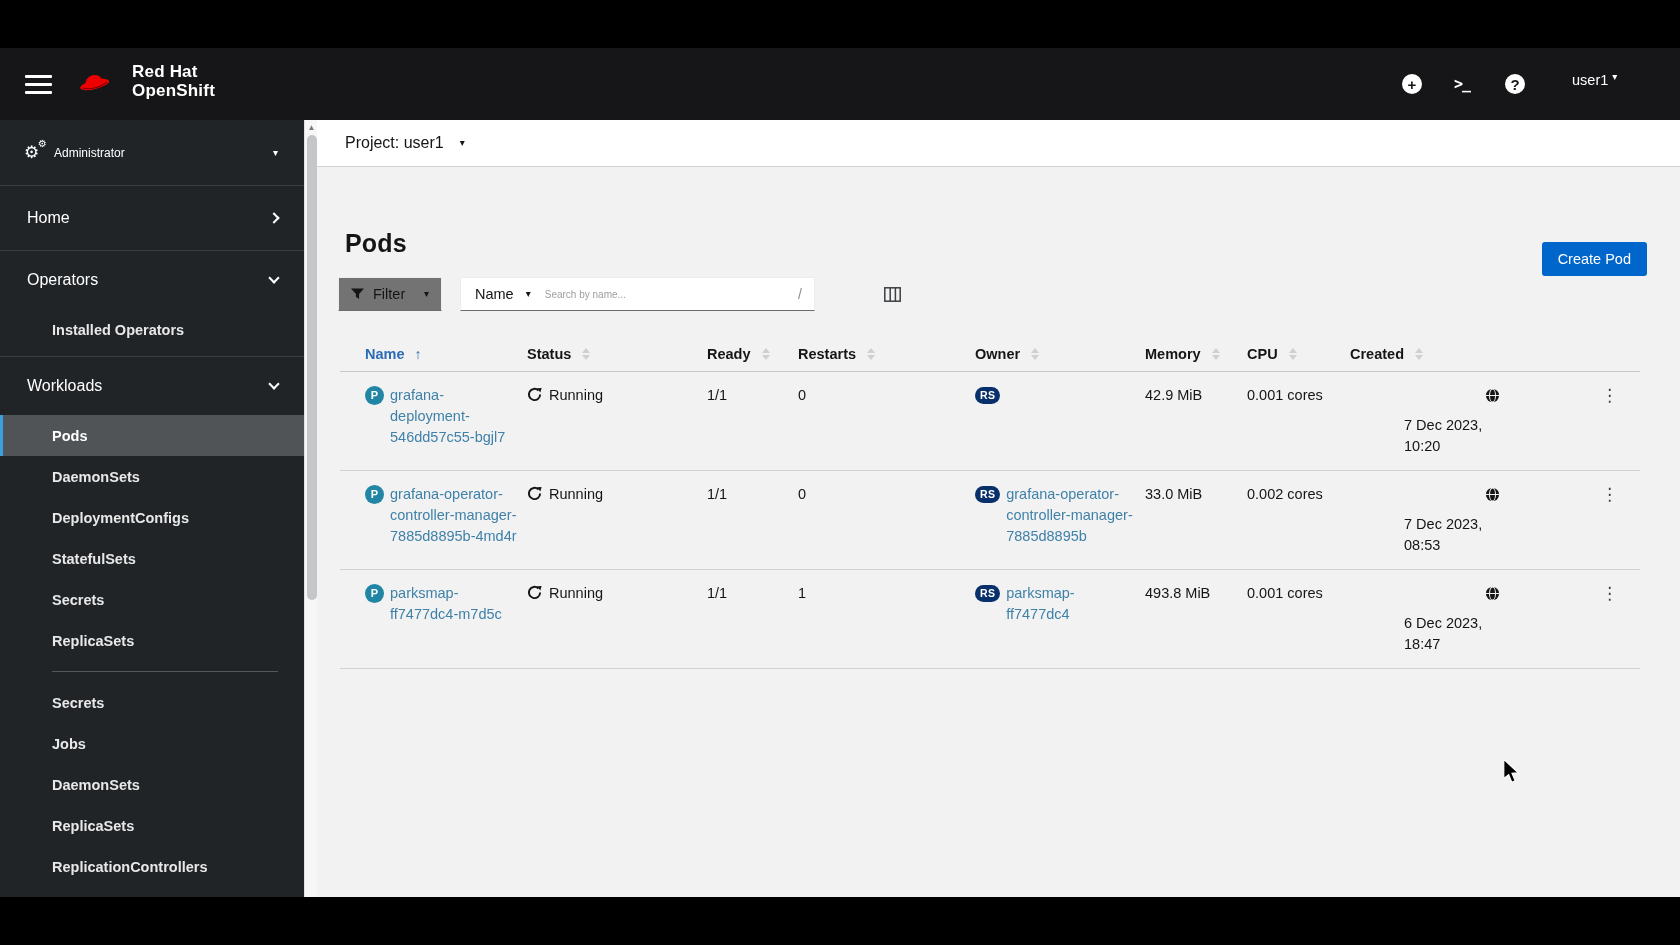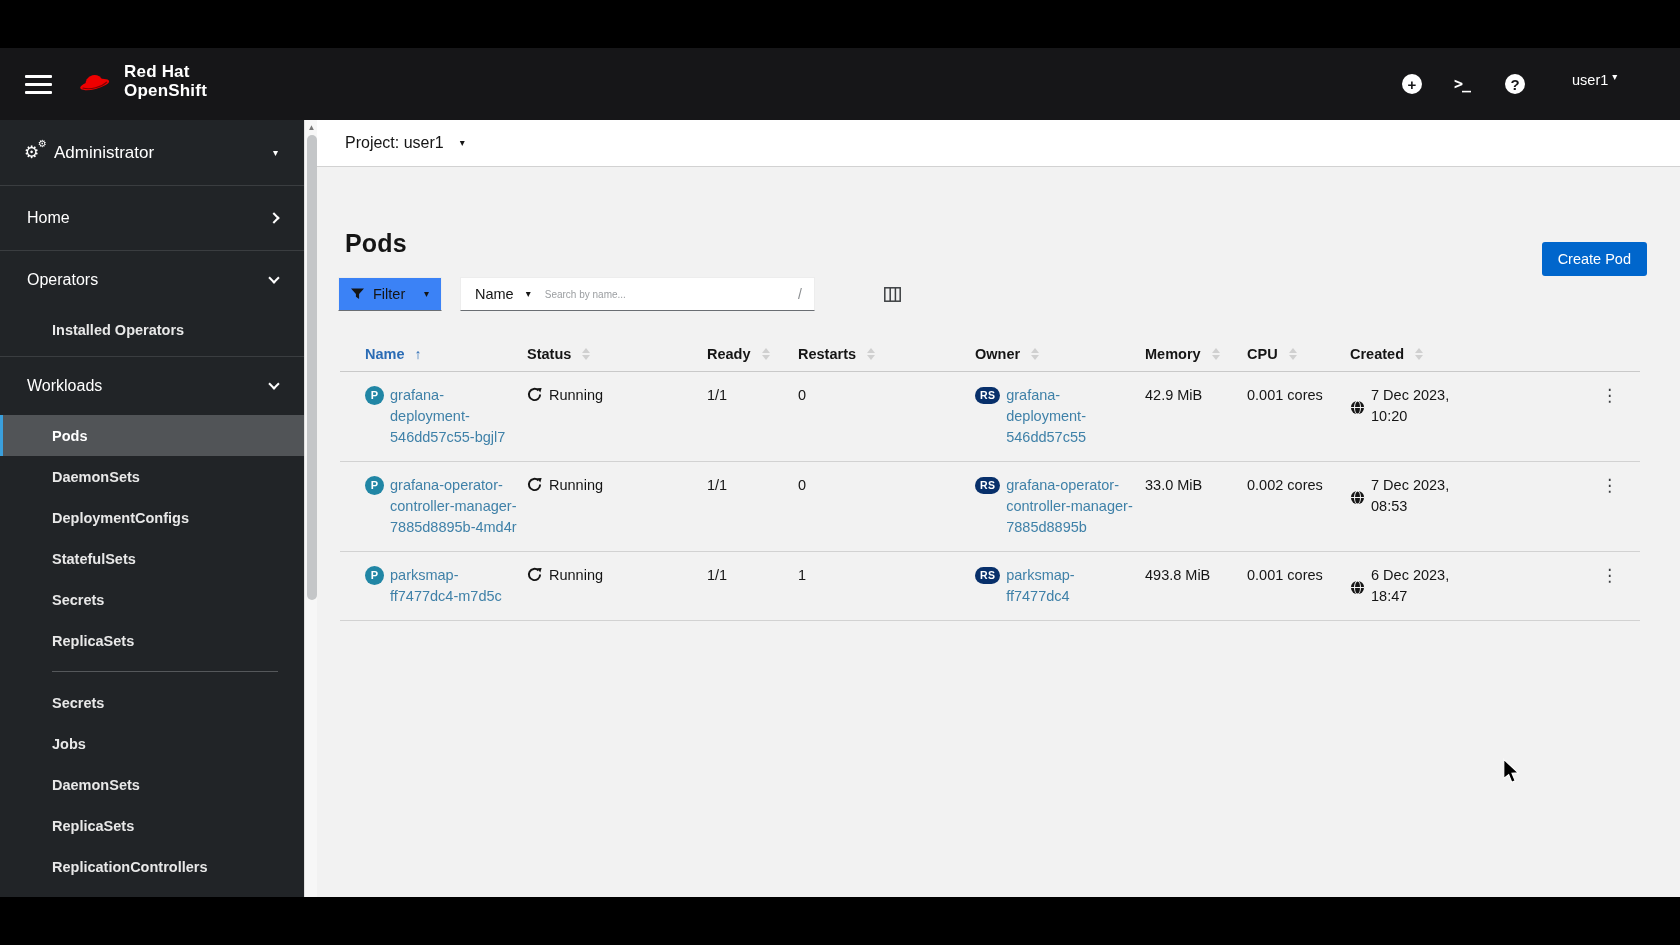--- a/index.html
+++ b/index.html
@@ -10,36 +10,36 @@
   }
   *{margin:0;padding:0;box-sizing:border-box;}
   body{width:1680px;height:945px;background:#000;position:relative;overflow:hidden;
        font-family:"Liberation Sans","DejaVu Sans",sans-serif;color:var(--ink);}
   .screen{position:absolute;left:0;top:48px;width:1680px;height:849px;background:var(--content-bg);}
 
   
   .masthead{position:absolute;left:0;top:0;width:100%;height:72px;background:var(--masthead-bg);}
   .burger{position:absolute;left:25px;top:27px;width:27px;height:19px;display:flex;flex-direction:column;justify-content:space-between;cursor:pointer;}
   .burger i{display:block;height:3.2px;background:#fff;border-radius:1px;}
-  .brand{position:absolute;left:76px;top:14px;display:flex;align-items:center;gap:12px;}
+  .brand{position:absolute;left:76px;top:14px;display:flex;align-items:center;gap:20px;}
   .brand-text{color:#fff;font-size:17px;font-weight:700;line-height:19px;letter-spacing:.2px;}
   .mh-icons{position:absolute;top:0;height:72px;right:0;left:0;}
   .mh-icon{position:absolute;top:24px;width:24px;height:24px;color:#fff;display:flex;align-items:center;justify-content:center;cursor:pointer;}
   .disc{width:20px;height:20px;border-radius:50%;background:#fff;color:var(--masthead-bg);
         display:flex;align-items:center;justify-content:center;font-weight:700;font-size:15px;line-height:1;}
   .term{font-family:"DejaVu Sans Mono",monospace;font-weight:700;font-size:15px;letter-spacing:-1px;}
   .user-menu{position:absolute;left:1572px;top:24px;color:#fff;font-size:14.5px;display:flex;align-items:flex-start;gap:4px;cursor:pointer;}
   .caret{font-size:10px;line-height:1;}
 
   
   .sidebar{position:absolute;left:0;top:72px;width:304px;height:777px;background:var(--sidebar-bg);overflow:hidden;}
   .perspective{height:66px;display:flex;align-items:center;padding:0 26px 0 24px;border-bottom:1px solid #3a3d40;cursor:pointer;}
   .gears{color:#fff;font-size:17px;position:relative;width:28px;}
   .gears .g2{position:absolute;font-size:10px;top:-4px;left:14px;}
-  .persp-label{color:#fff;font-size:17px;margin-left:2px;}
+  .persp-label{color:#fff;font-size:12px;margin-left:2px;}
   .perspective .caret{color:#fff;margin-left:auto;}
   .nav-section{border-bottom:1px solid #3a3d40;}
   .nav-section:last-child{border-bottom:none;}
   .nav-head{height:58px;display:flex;align-items:center;padding:0 26px 0 27px;color:#fff;font-size:16px;cursor:pointer;}
   .nav-section.collapsed .nav-head{height:64px;justify-content:space-between;}
   .chev{width:8px;height:8px;border-right:2px solid #fff;border-bottom:2px solid #fff;margin-left:auto;}
   .chev.right{transform:rotate(-45deg);}
   .chev.down{transform:rotate(45deg);margin-top:-4px;}
   .nav-sub{list-style:none;padding-bottom:6px;}
   .nav-item{height:41px;display:flex;align-items:center;padding-left:52px;color:#e8e8e8;font-size:14.5px;cursor:pointer;font-weight:bold;}
@@ -55,21 +55,21 @@
   .content{position:absolute;left:317px;top:72px;width:1363px;height:777px;background:var(--content-bg);}
   .project-bar{position:absolute;left:0;top:0;width:100%;height:47px;background:#fff;border-bottom:1px solid var(--line);
                display:flex;align-items:center;padding-left:28px;font-size:16px;gap:16px;cursor:pointer;}
   .project-bar .caret{color:#151515;}
   .page-head{position:absolute;left:0;top:47px;width:100%;height:110px;}
   .page-title{position:absolute;left:28px;top:62px;font-size:25px;letter-spacing:.2px;}
   .btn-primary{position:absolute;right:33px;top:75px;background:var(--accent);color:#fff;border:none;border-radius:3px;
                font-size:14.5px;padding:9px 16px;cursor:pointer;font-family:inherit;}
 
   .toolbar{position:absolute;left:21px;top:157px;height:34px;display:flex;align-items:stretch;}
-  .filter-ctl{width:104px;background:#3b82f6;border:1px solid #ededed;border-bottom:1px solid #6a6e73;
+  .filter-ctl{width:104px;background:#737373;border:1px solid #ededed;border-bottom:1px solid #6a6e73;
               display:flex;align-items:center;gap:9px;padding:0 12px;font-size:14.5px;cursor:pointer;}
   .filter-ctl .caret{margin-left:auto;color:#151515;}
   .search-group{width:355px;margin-left:18px;background:#fff;border:1px solid #ededed;border-bottom:1px solid #6a6e73;
                 display:flex;align-items:center;}
   .attr-sel{display:flex;align-items:center;gap:12px;padding:0 14px;font-size:14.5px;cursor:pointer;}
   .search-input{flex:1;border:none;outline:none;font-size:10px;font-family:inherit;color:#333;background:transparent;min-width:0;}
   .search-input::placeholder{color:#9b9ea1;}
   .slash-hint{color:#8a8d90;font-size:14px;padding-right:12px;}
   .cols-btn{margin-left:65px;align-self:center;background:none;border:none;cursor:pointer;display:flex;padding:4px;}
 
@@ -87,21 +87,21 @@
   .sorter .dn{border-top:5px solid #d0d0d0;}
   .tbody .tr{border-bottom:1px solid var(--line);}
   .td{padding:13px 10px 13px 0;line-height:21px;}
   .cell-flex{display:flex;gap:6px;align-items:flex-start;}
   .badge-p{flex:none;width:19px;height:19px;border-radius:50%;background:var(--pod-badge);color:#fff;font-size:11px;
            font-weight:700;display:flex;align-items:center;justify-content:center;margin-top:1px;}
   .badge-rs{flex:none;min-width:25px;height:17px;border-radius:9px;background:var(--owner-badge);color:#fff;font-size:10.5px;
             font-weight:700;display:flex;align-items:center;justify-content:center;padding:0 5px;margin-top:2px;letter-spacing:.3px;}
   a.res-link{color:var(--link);text-decoration:none;word-break:break-word;max-width:150px;display:inline-block;cursor:pointer;}
   .status-cell svg{margin-right:7px;margin-bottom:-2px;}
-  .created-cell{display:flex;gap:6px;align-items:center;}
+  .created-cell{display:flex;gap:12px;align-items:flex-end;flex-direction:column;}
   .created-text{max-width:96px;}
   .kebab{justify-self:end;padding-right:22px;color:#3c3f42;font-size:17px;cursor:pointer;line-height:21px;}
 
   .band{position:absolute;left:0;width:100%;background:#000;}
   .cursor{position:absolute;left:1502px;top:758px;pointer-events:none;}
 </style>
 </head>
 <body>
 
 <div class="band" style="top:0;height:48px"></div>
@@ -302,21 +302,20 @@
       <svg width="15" height="15" viewBox="0 0 16 16">
         <path d="M14 8a6 6 0 1 1-1.8-4.3" fill="none" stroke="#151515" stroke-width="2.1"></path>
         <polygon points="10.6,1.2 15.6,1 14.2,5.8" fill="#151515"></polygon>
       </svg><span>Running</span>
     </div>
     <div class="td">1/1</div>
     <div class="td">0</div>
     <div class="td">
       <span class="cell-flex">
         <span class="badge-rs">RS</span>
-        <a class="res-link">grafana-deployment-546dd57c55</a>
       </span>
     </div>
     <div class="td">42.9 MiB</div>
     <div class="td">0.001 cores</div>
     <div class="td">
       <span class="created-cell">
         <svg width="15" height="15" viewBox="0 0 16 16" style="margin-top:3px">
           <circle cx="8" cy="8" r="7" fill="#151515"></circle>
           <ellipse cx="8" cy="8" rx="3.2" ry="7" fill="none" stroke="#f2f2f2" stroke-width="1.1"></ellipse>
           <line x1="1" y1="8" x2="15" y2="8" stroke="#f2f2f2" stroke-width="1.1"></line>

